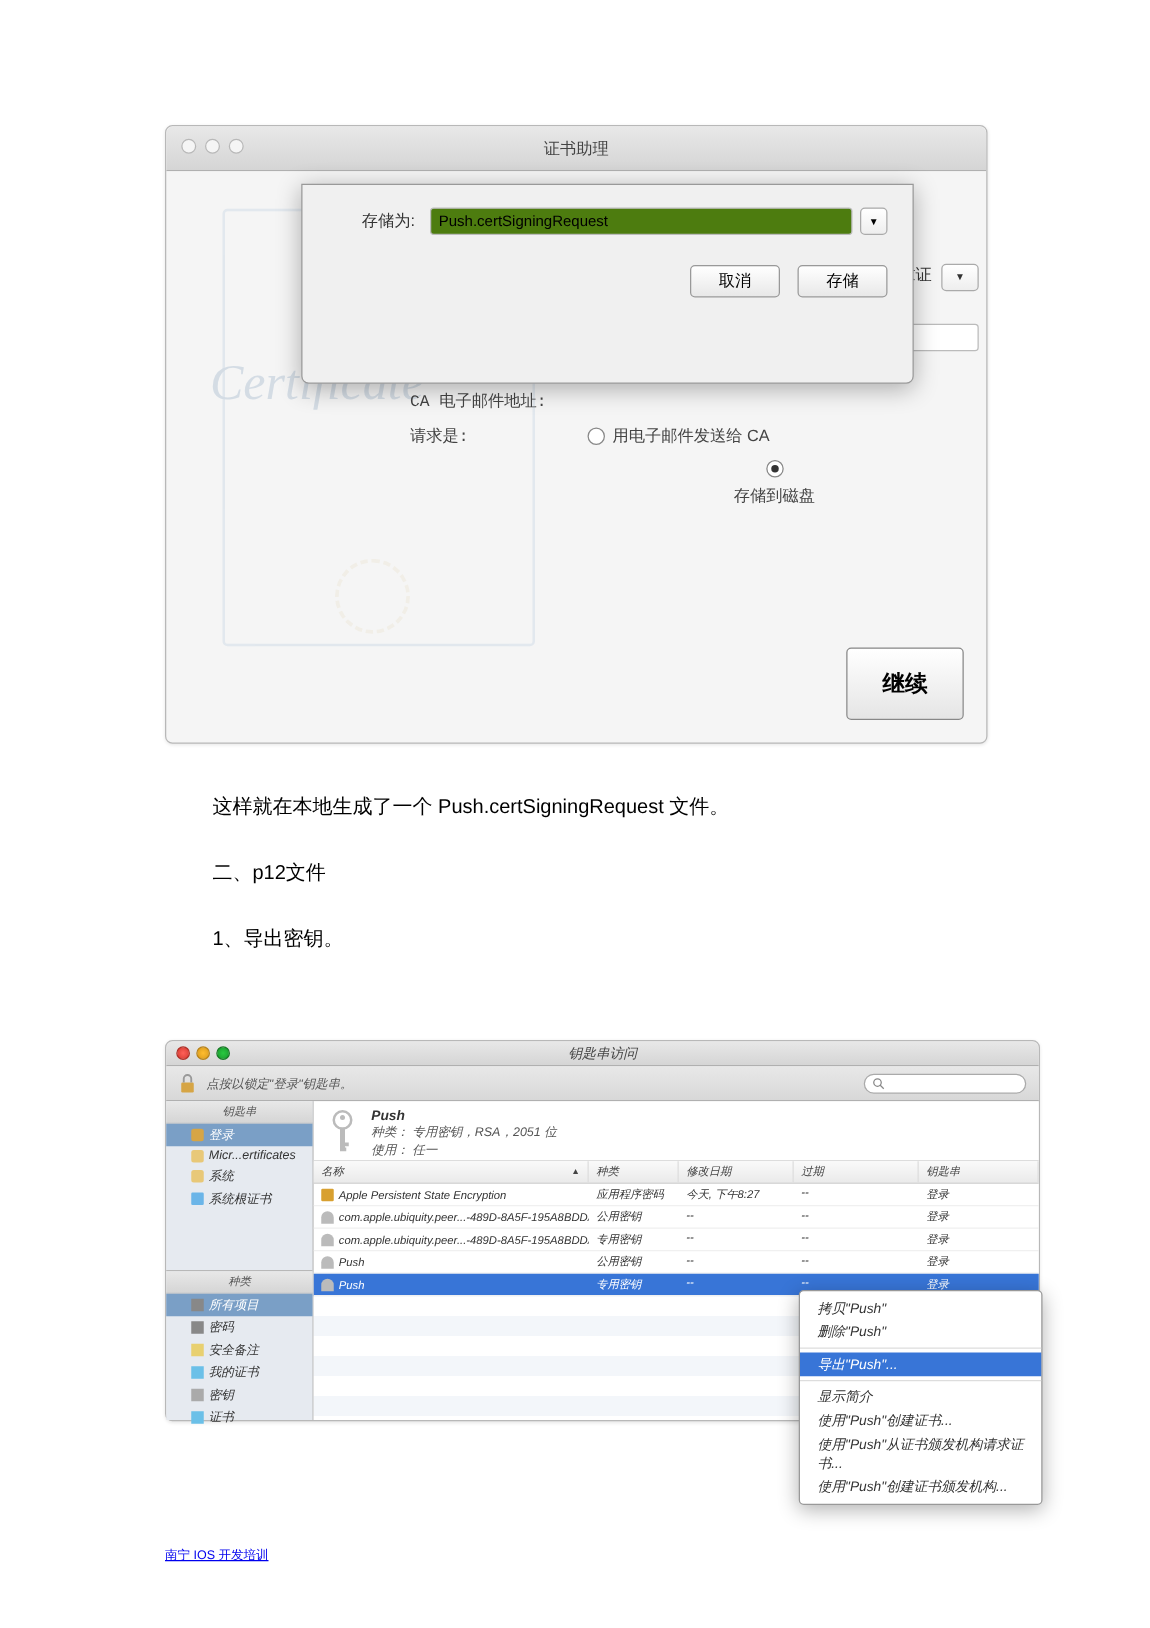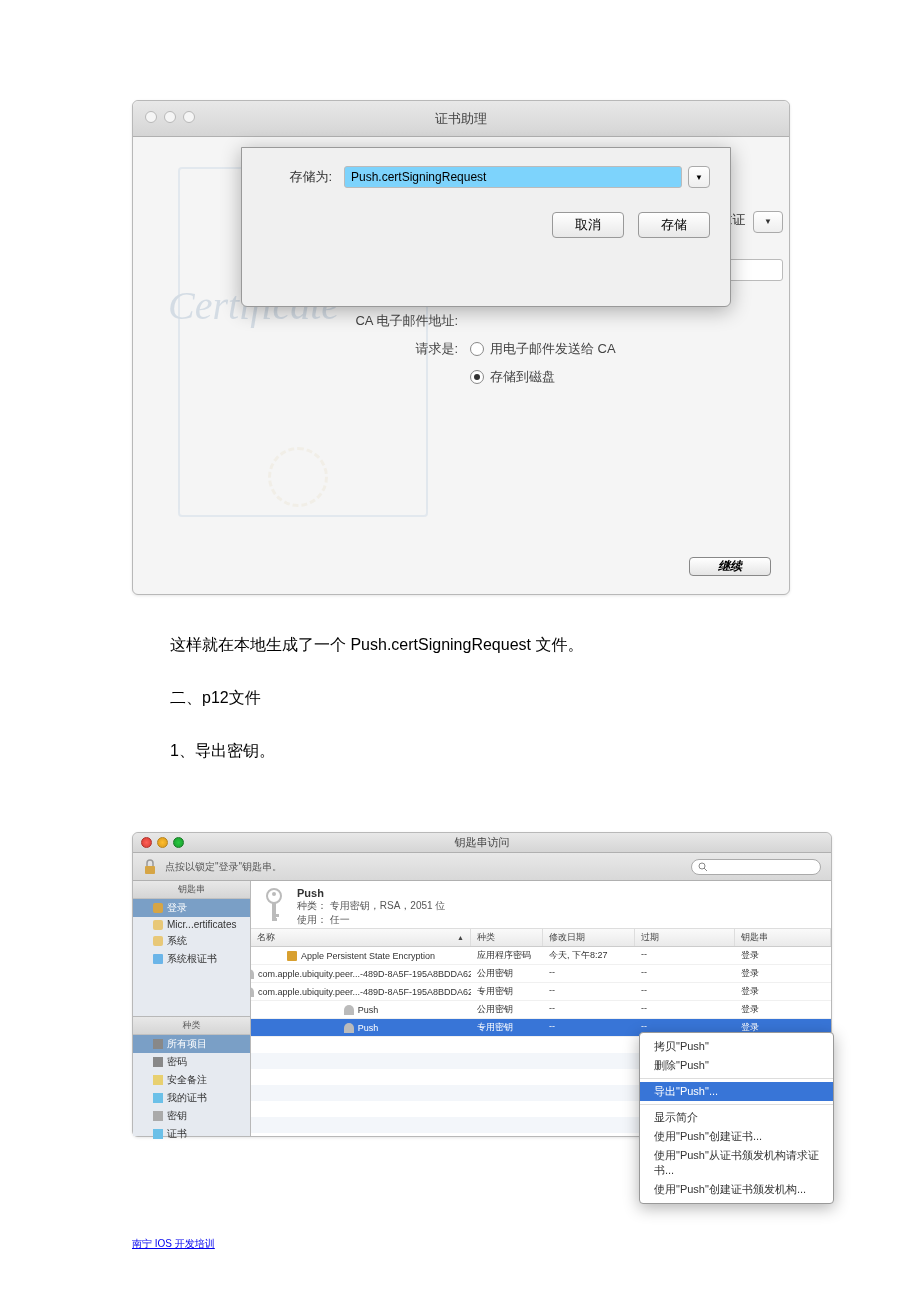--- a/index.html
+++ b/index.html
@@ -12,49 +12,49 @@
     .title-bar { height: 36px; display: flex; align-items: center; justify-content: center; background: linear-gradient(#e8e8e8, #d5d5d5); border-radius: 6px 6px 0 0; border-bottom: 1px solid #b0b0b0; font-size: 13px; color: #444; }
     .cert-content { position: relative; height: calc(100% - 36px); }
     .cert-bg { position: absolute; left: 45px; top: 30px; width: 250px; height: 350px; opacity: 0.3; }
     .cert-bg-text { font-family: cursive; font-style: italic; font-size: 40px; color: #8aa5c0; position: absolute; top: 115px; left: -10px; }
     .cert-seal { position: absolute; top: 280px; left: 90px; width: 60px; height: 60px; border-radius: 50%; border: 3px dashed #e8dfc8; }
     .cert-border { border: 2px solid #b5c9de; border-radius: 4px; width: 100%; height: 100%; }
     
     .save-sheet { position: absolute; top: 10px; left: 108px; width: 490px; height: 160px; background: #f0f0f0; border: 1px solid #999; border-radius: 0 0 6px 6px; box-shadow: 0 4px 20px rgba(0,0,0,0.3); z-index: 10; }
     .sheet-row { display: flex; align-items: center; margin: 18px 20px; font-size: 13px; }
     .sheet-label { width: 70px; text-align: right; margin-right: 12px; color: #333; }
-    .sheet-input { flex: 1; height: 22px; padding: 2px 6px; border: 1px solid #bbb; border-radius: 3px; background: #7dd3fc; font-size: 12px; }
+    .sheet-input { flex: 1; height: 22px; padding: 2px 6px; border: 1px solid #bbb; border-radius: 3px; background: #4d7c0f; font-size: 12px; }
     .sheet-expand { width: 22px; height: 22px; margin-left: 6px; border: 1px solid #aaa; border-radius: 4px; background: linear-gradient(#fff,#eee); display: flex; align-items: center; justify-content: center; font-size: 8px; }
     .sheet-select { flex: 1; height: 22px; padding: 2px 6px; border: 1px solid #bbb; border-radius: 3px; background: #fff; display: flex; align-items: center; font-size: 12px; }
     .desktop-icon { width: 16px; height: 12px; background: linear-gradient(#6a5acd,#4a3a9d); border: 1px solid #333; margin-right: 6px; }
     .sheet-stepper { width: 18px; display: flex; flex-direction: column; margin-left: 4px; font-size: 6px; text-align: center; }
     .sheet-buttons { display: flex; justify-content: flex-end; gap: 14px; margin: 24px 20px; }
     .mac-btn { padding: 3px 22px; border: 1px solid #999; border-radius: 4px; background: linear-gradient(#fff,#e8e8e8); font-size: 13px; cursor: pointer; }
     
     .form-area { position: absolute; top: 175px; left: 195px; right: 20px; font-size: 13px; color: #444; }
     .form-row { display: flex; align-items: center; margin-bottom: 10px; }
-    .form-label { width: 130px; text-align: right; margin-right: 12px; }
-    .form-radio-group { margin-left: 142px; margin-bottom: 6px; display: flex; align-items: center; gap: 6px; }
+    .form-label { width: 130px; text-align: left; margin-right: 12px; font-family: Liberation Mono, monospace; }
+    .form-radio-group { margin-left: 142px; margin-bottom: 6px; display: flex; align-items: center; gap: 6px; flex-direction: column; }
     .radio-circle { width: 14px; height: 14px; border-radius: 50%; border: 1px solid #888; background: #fff; display: inline-flex; align-items: center; justify-content: center; }
     .radio-dot { width: 6px; height: 6px; border-radius: 50%; background: #333; }
     .checkbox-sq { width: 14px; height: 14px; border: 1px solid #888; border-radius: 2px; background: #fff; display: inline-block; }
     
     .right-dropdown { position: absolute; top: 74px; right: 6px; font-size: 13px; color: #333; }
     .dd-box { display: inline-block; width: 30px; height: 22px; border: 1px solid #aaa; border-radius: 4px; background: linear-gradient(#fff,#eee); margin-left: 4px; text-align: center; font-size: 8px; line-height: 20px; }
     .right-field { position: absolute; top: 122px; right: 6px; width: 300px; height: 22px; border: 1px solid #bbb; border-radius: 3px; background: #fff; }
     
-    .continue-btn { position: absolute; bottom: 18px; right: 18px; padding: 0 28px; border: 1px solid #888; border-radius: 4px; background: linear-gradient(#fff,#e5e5e5); font-size: 12px; font-weight: bold; cursor: pointer; font-style: italic; }
+    .continue-btn { position: absolute; bottom: 18px; right: 18px; padding: 16px 28px; border: 1px solid #888; border-radius: 4px; background: linear-gradient(#fff,#e5e5e5); font-size: 18px; font-weight: bold; cursor: pointer; }
     
     
     .para { margin: 40px 0 0 170px; font-size: 16px; color: #000; }
     .para2 { margin: 32px 0 0 170px; font-size: 16px; color: #000; }
     .para3 { margin: 32px 0 0 170px; font-size: 16px; color: #000; }
     
     
-    .keychain-window { margin: 70px 0 0 132px; width: 700px; height: 305px; background: #ececec; border: 1px solid #b8b8b8; border-radius: 6px; position: relative; box-shadow: 0 1px 3px rgba(0,0,0,0.1); font-size: 10px; }
+    .keychain-window { margin: 70px 0 0 132px; width: 700px; height: 305px; background: #ececec; border: 1px solid #b8b8b8; border-radius: 6px; position: relative; box-shadow: 0 1px 3px rgba(0,0,0,0.1); font-size: 10px; font-style: italic; }
     .kc-titlebar { height: 20px; display: flex; align-items: center; justify-content: center; background: linear-gradient(#e8e8e8, #d5d5d5); border-radius: 6px 6px 0 0; border-bottom: 1px solid #b0b0b0; font-size: 11px; color: #444; position: relative; }
     .kc-traffic { position: absolute; top: 4px; left: 8px; display: flex; gap: 5px; }
     .kc-tl { width: 11px; height: 11px; border-radius: 50%; }
     .kc-red { background: radial-gradient(#ff6058,#d43a31); border: 1px solid #b03028; }
     .kc-yellow { background: radial-gradient(#ffbd2e,#d89a1c); border: 1px solid #b8831a; }
     .kc-green { background: radial-gradient(#28c940,#1a9a2e); border: 1px solid #187a26; }
     
     .kc-toolbar { height: 28px; background: linear-gradient(#e8e8e8,#d8d8d8); border-bottom: 1px solid #b0b0b0; display: flex; align-items: center; padding: 0 10px; }
     .lock-icon { width: 14px; height: 16px; margin-right: 8px; }
     .kc-hint { font-size: 10px; color: #555; }
@@ -84,21 +84,21 @@
     .kc-th { padding: 2px 6px; border-right: 1px solid #ddd; }
     .kc-th.name { width: 220px; display: flex; align-items: center; }
     .kc-th.kind { width: 72px; }
     .kc-th.date { width: 92px; }
     .kc-th.expire { width: 100px; }
     .kc-th.chain { flex: 1; }
     .sort-tri { margin-left: auto; font-size: 7px; }
     
     .kc-row { display: flex; font-size: 9px; color: #333; border-bottom: 1px solid #f0f0f0; }
     .kc-row.sel { background: #3875d7; color: #fff; }
-    .kc-td { padding: 2px 6px; overflow: hidden; white-space: nowrap; text-overflow: ellipsis; justify-content: center; }
+    .kc-td { padding: 2px 6px; overflow: hidden; white-space: nowrap; text-overflow: ellipsis; }
     .kc-td.name { width: 220px; display: flex; align-items: center; gap: 4px; }
     .kc-td.kind { width: 72px; }
     .kc-td.date { width: 92px; }
     .kc-td.expire { width: 100px; }
     .kc-td.chain { flex: 1; }
     .row-icon { width: 10px; height: 10px; display: inline-block; background: #d8a030; border-radius: 1px; flex-shrink: 0; }
     .row-icon.key { background: #bbb; border-radius: 50% 50% 0 0; }
     
     .kc-blank-area { flex: 1; background: repeating-linear-gradient(#fff, #fff 16px, #f3f6fa 16px, #f3f6fa 32px); position: relative; }
     

